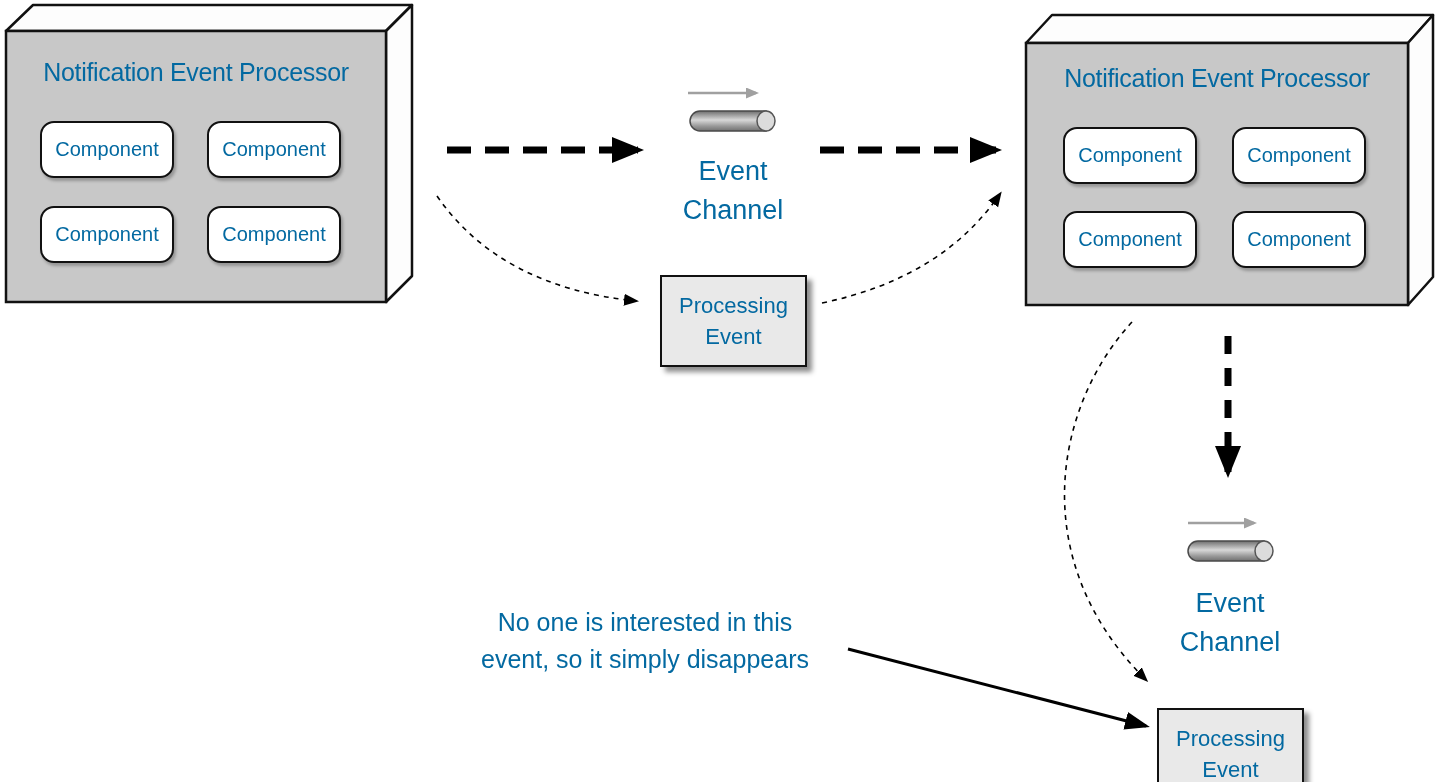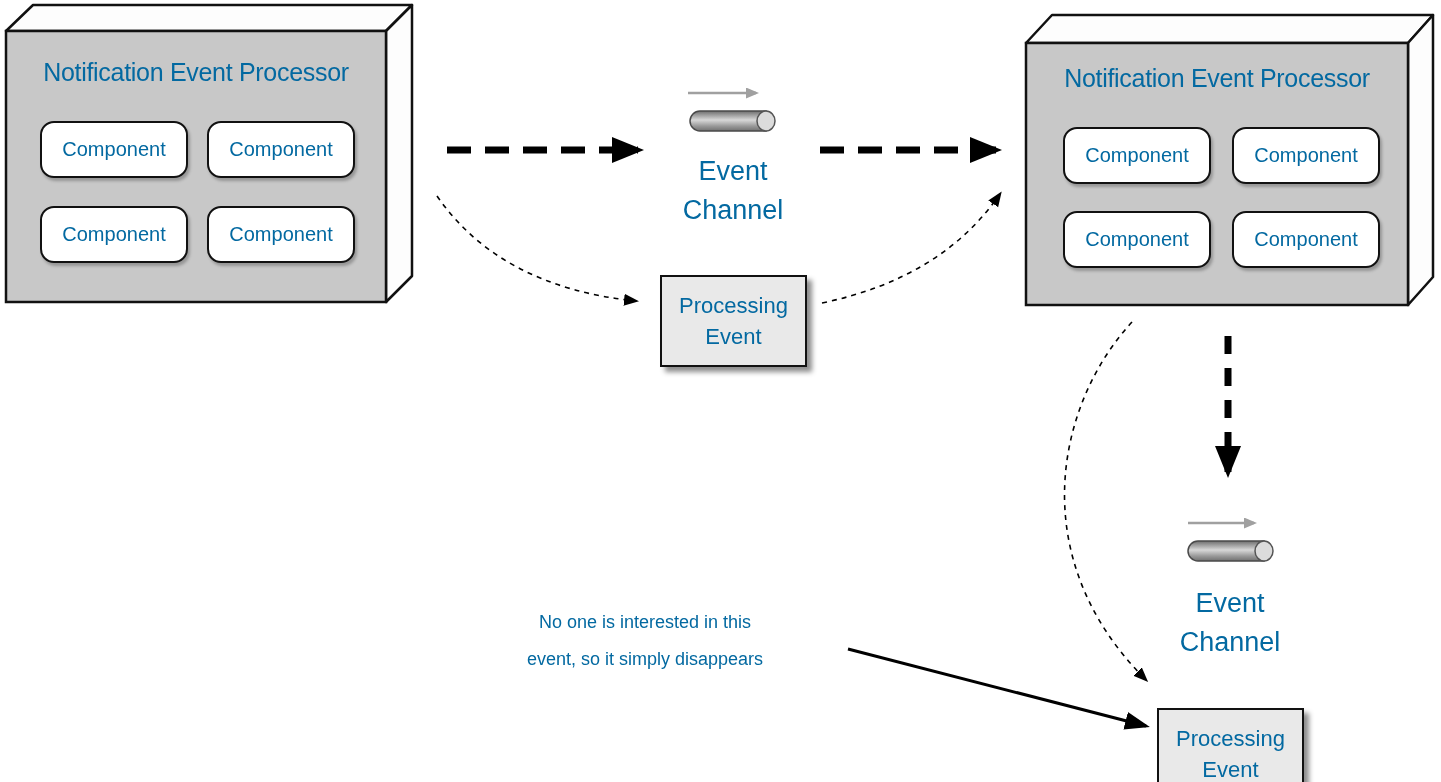--- a/index.html
+++ b/index.html
@@ -19,21 +19,21 @@
     text-align:center;
     font-size:25px;
     letter-spacing:-0.3px;
     z-index:2;
   }
   .proc-title.left  { left:6px;    top:58px; width:380px; }
   .proc-title.right { left:1026px; top:64px; width:382px; }
 
   .component {
     position:absolute;
-    width:148px; height:57px;
+    width:134px; height:57px;
     background:#ffffff;
     border:2.5px solid #111;
     border-radius:14px;
     display:flex; align-items:center; justify-content:center;
     font-size:20px;
     box-shadow:2px 3px 3px rgba(0,0,0,0.25);
     z-index:2;
     box-sizing:border-box;
     text-align:right;
   }
@@ -72,21 +72,21 @@
     box-sizing:border-box;
     margin-top:26px;
   }
   .pe-box.top    { left:660px;  top:249px; }
   .pe-box.bottom { left:1157px; top:682px; }
 
   .annotation {
     position:absolute;
     left:420px; top:604px; width:450px;
     text-align:center;
-    font-size:18px;
+    font-size:25px;
     line-height:37px;
     white-space:pre-line;
     z-index:2;
   }
 </style>
 </head>
 <body>
 
 <div class="stage">
 

